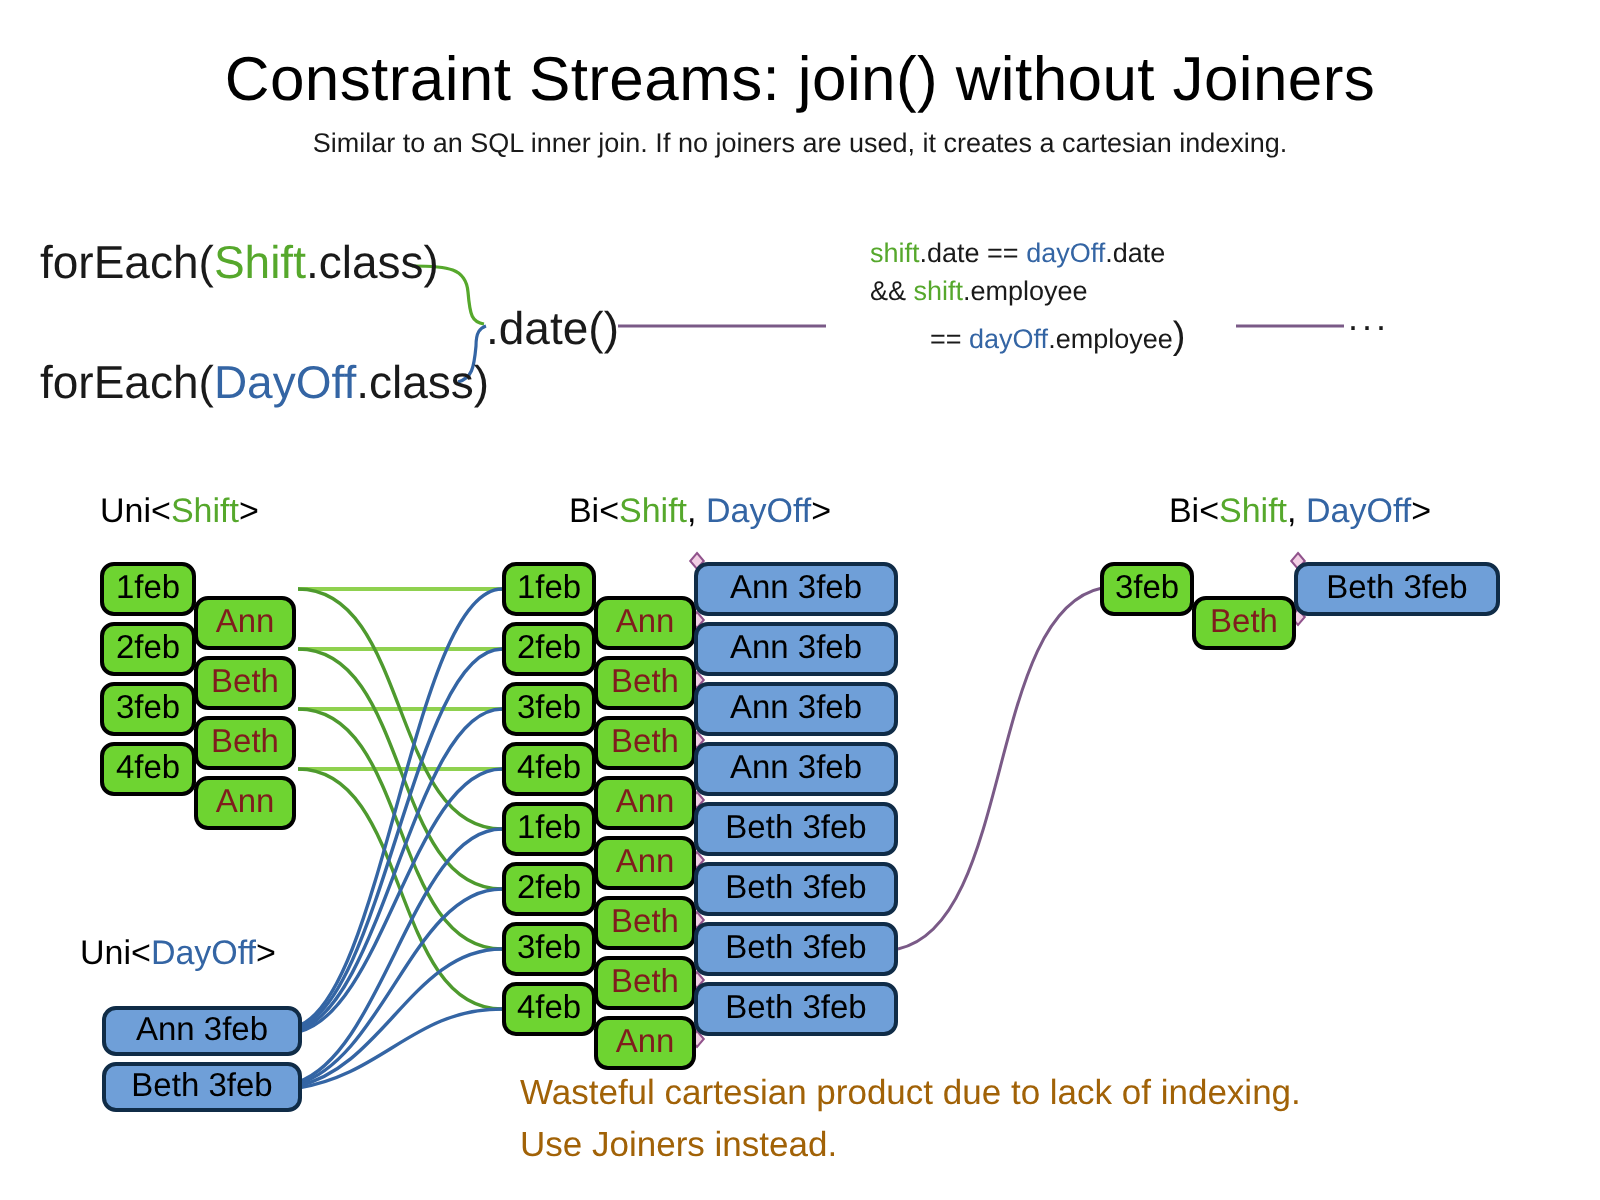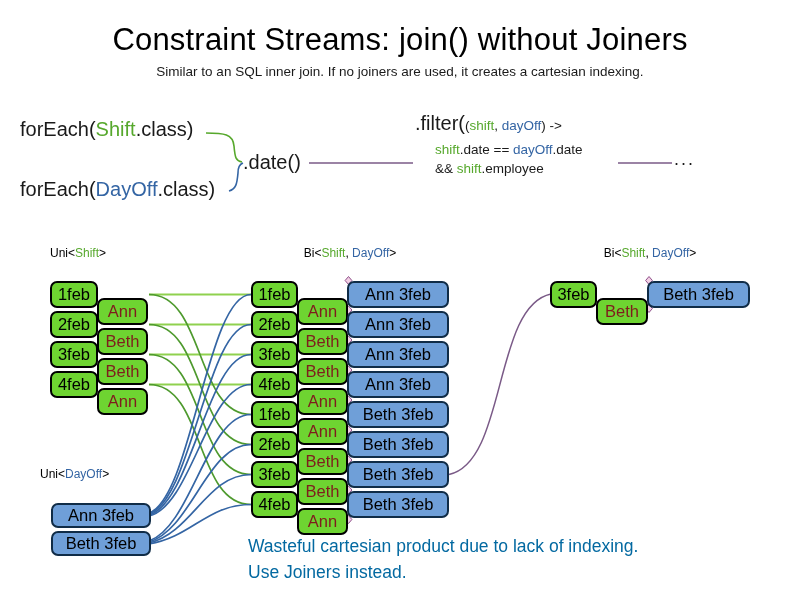--- a/index.html
+++ b/index.html
@@ -3,43 +3,43 @@
 <meta charset="utf-8">
 <style>
   html,body{margin:0;padding:0;}
   body{width:800px;height:600px;background:#fff;position:relative;overflow:hidden;
        font-family:"Liberation Sans",sans-serif;color:#111;}
   .abs{position:absolute;}
   
   .title{top:22px;left:0;width:800px;text-align:center;font-size:31px;letter-spacing:.2px;color:#000;}
   .subtitle{top:64px;left:0;width:800px;text-align:center;font-size:13.5px;color:#1a1a1a;}
   
-  .code{font-size:20px;color:#1a1a1a;white-space:nowrap;text-align:center;}
+  .code{font-size:23px;color:#1a1a1a;white-space:nowrap;text-align:center;}
   .code-sm{font-size:13.5px;color:#1a1a1a;white-space:nowrap;}
   .tok-shift{color:#56a82c;}
   .tok-dayoff{color:#3465a4;}
   .filter-block{left:415px;top:112px;}
   .filter-l2{margin:7px 0 0 20px;}
   .filter-l3{margin:4px 0 0 20px;}
   .filter-l4{margin:5px 0 0 50px;}
   .big-paren{font-size:19px;}
   .ellipsis{left:674px;top:149px;font-size:18px;letter-spacing:2px;color:#1a1a1a;}
   
-  .stream-label{font-size:12px;color:#000;white-space:nowrap;}
+  .stream-label{font-size:17px;color:#000;white-space:nowrap;}
   
   .row{position:absolute;display:flex;}
   .cell{box-sizing:border-box;height:27px;line-height:23px;border:2px solid #000;
         border-radius:7px;text-align:center;font-size:16.5px;background:#6ed431;color:#000;}
   .cell+.cell{margin-left:-1px;}
   .cell.emp{color:#7f1d1d;margin-top:17px;}
   .cell.blue{background:#6f9fd8;border-color:#102c47;color:#000;}
   .dayoff-item{box-sizing:border-box;width:100px;height:25px;line-height:21px;border:2px solid #102c47;
         border-radius:7px;text-align:center;font-size:16.5px;background:#6f9fd8;color:#000;position:absolute;}
   
-  .note{left:248px;top:533px;font-size:17.5px;line-height:26px;color:#0369a1;}
+  .note{left:260px;top:533px;font-size:17.5px;line-height:26px;color:#a16207;}
   svg.wires{position:absolute;left:0;top:0;pointer-events:none;}
   .z1{z-index:2;} 
 </style>
 </head>
 <body>
 
 <svg class="wires" width="800" height="600" viewBox="0 0 800 600">
 
   <path d="M206,133 C224,133 233,134 234,146 C235,158 236,161 242,162" fill="none" stroke="#56a82c" stroke-width="1.6"></path>
   <path d="M229,191 C236,189 237,184 238,173 C238,166 240,164 243,163" fill="none" stroke="#3465a4" stroke-width="1.6"></path>
@@ -89,23 +89,23 @@
 <div class="abs title">Constraint Streams: join() without Joiners</div>
 <div class="abs subtitle">Similar to an SQL inner join. If no joiners are used, it creates a cartesian indexing.</div>
 
 <div class="abs code" style="left:20px;top:118px;"><span>forEach(</span><span class="tok-shift">Shift</span><span>.class)</span></div>
 
 <div class="abs code" style="left:20px;top:178px;"><span>forEach(</span><span class="tok-dayoff">DayOff</span><span>.class)</span></div>
 
 <div class="abs code" style="left:243px;top:151px;">.date()</div>
 
 <div class="abs filter-block">
-  <div><span class="code">.filter(</span><span class="code-sm">(</span><span class="code-sm tok-shift">shift</span><span class="code-sm">, </span><span class="code-sm tok-dayoff">dayOff</span><span class="code-sm">) -&gt;</span></div>
   <div class="code-sm filter-l2"><span class="tok-shift">shift</span><span>.date == </span><span class="tok-dayoff">dayOff</span><span>.date</span></div>
   <div class="code-sm filter-l3"><span>&amp;&amp; </span><span class="tok-shift">shift</span><span>.employee</span></div>
+  <div class="code-sm filter-l4"><span>== </span><span class="tok-dayoff">dayOff</span><span>.employee</span><span class="big-paren">)</span></div>
 </div>
 
 <div class="abs ellipsis">...</div>
 
 <div class="abs stream-label" style="left:50px;top:246px;"><span>Uni&lt;</span><span class="tok-shift">Shift</span><span>&gt;</span></div>
 
 <div class="abs stream-label" style="left:251px;top:246px;width:198px;text-align:center;"><span>Bi&lt;</span><span class="tok-shift">Shift</span><span>, </span><span class="tok-dayoff">DayOff</span><span>&gt;</span></div>
 
 <div class="abs stream-label" style="left:550px;top:246px;width:200px;text-align:center;"><span>Bi&lt;</span><span class="tok-shift">Shift</span><span>, </span><span class="tok-dayoff">DayOff</span><span>&gt;</span></div>
 

